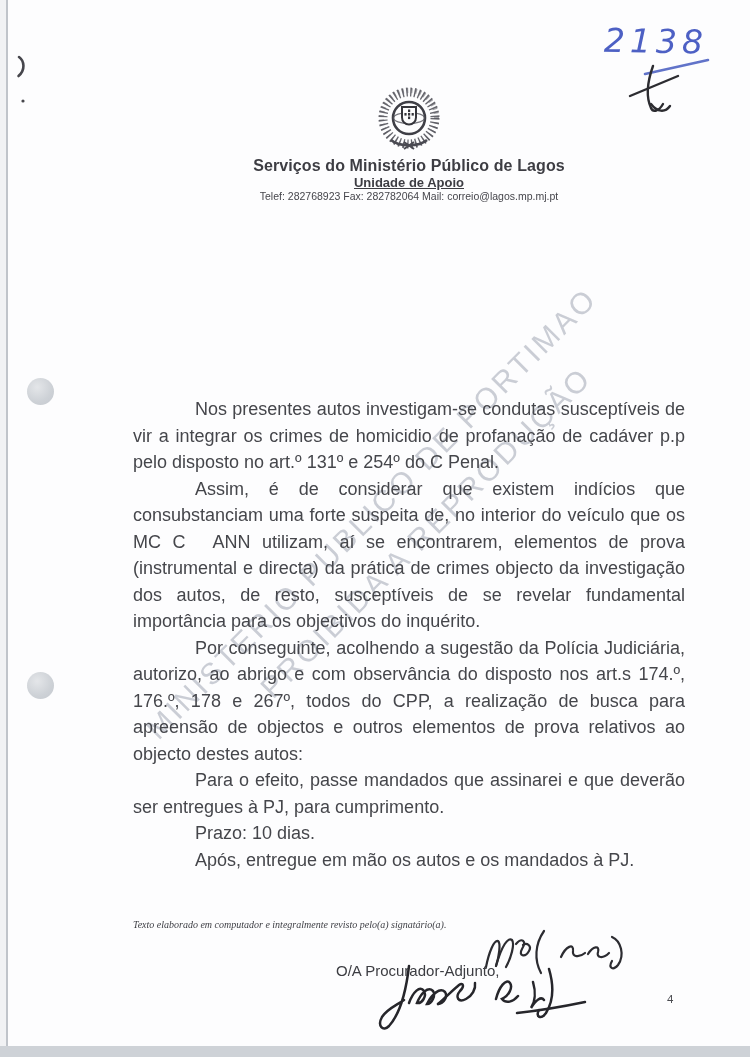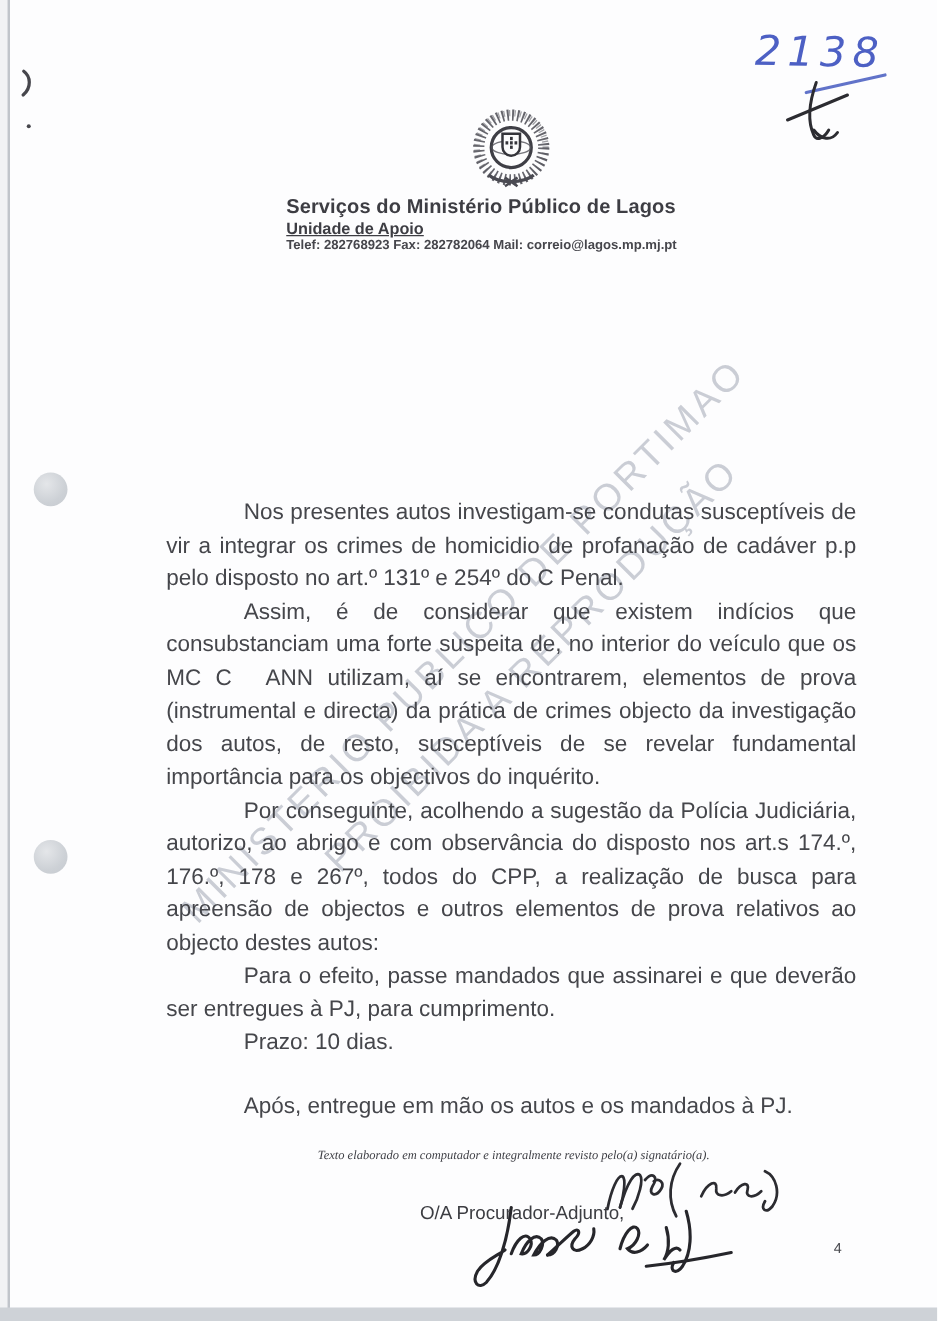--- a/index.html
+++ b/index.html
@@ -24,51 +24,51 @@
 
   
   .hand-number{
     position:absolute;left:604px;top:22px;width:130px;
     font-family:"DejaVu Sans",sans-serif;
     font-style:italic;font-size:33px;letter-spacing:5px;
     color:#4d60c4;transform:rotate(1deg);
   }
 
   
-  .header{position:absolute;left:229px;top:84px;width:360px;color:#404046;}
+  .header{position:absolute;left:229px;top:84px;width:360px;text-align:center;color:#404046;}
   .emblem{display:block;margin:0 auto 2px auto;}
   .org-name{font-size:16px;font-weight:bold;letter-spacing:0.1px;line-height:19px;color:#3d3d43;}
   .unit{font-size:13px;font-weight:bold;line-height:15px;color:#3d3d43;text-decoration:underline;}
   .address{font-size:10.5px;font-weight:bold;line-height:12.5px;color:#46464c;}
-  .contacts{font-size:10.5px;font-weight:bold;line-height:12.5px;color:#46464c;white-space:nowrap;}
+  .contacts{font-size:10.5px;font-weight:normal;line-height:12.5px;color:#46464c;white-space:nowrap;}
 
   
   .watermark{
     position:absolute;left:70px;top:480px;width:640px;height:104px;
     transform:rotate(-45deg);
     text-align:center;pointer-events:none;
   }
   .wm-line{
     font-size:30px;line-height:52px;letter-spacing:3px;white-space:nowrap;
     color:rgba(156,161,175,0.52);
   }
   .wm-line.l2{transform:translateX(25px);}
 
   
   .body-text{
     position:absolute;left:133px;top:396px;width:552px;
     font-size:18px;line-height:26.5px;text-align:justify;
     color:#45464b;
   }
   .body-text p{margin:0;text-indent:62px;}
-  .body-text p.spaced{margin-top:24px;}
+  .body-text p.spaced{}
 
   
   .disclaimer{
-    position:absolute;left:133px;top:919px;width:556px;text-align:center;
+    position:absolute;left:133px;top:919px;width:556px;
     font-family:"Liberation Serif",serif;
     font-style:italic;font-size:10px;color:#3d3e44;
   }
   .signer-title{position:absolute;left:336px;top:962px;font-size:15px;color:#3c3d42;}
   .page-number{position:absolute;left:667px;top:993px;font-size:11.5px;color:#4a4b50;}
 
   .ink-overlay{position:absolute;left:0;top:0;pointer-events:none;}
 </style>
 </head>
 <body>

